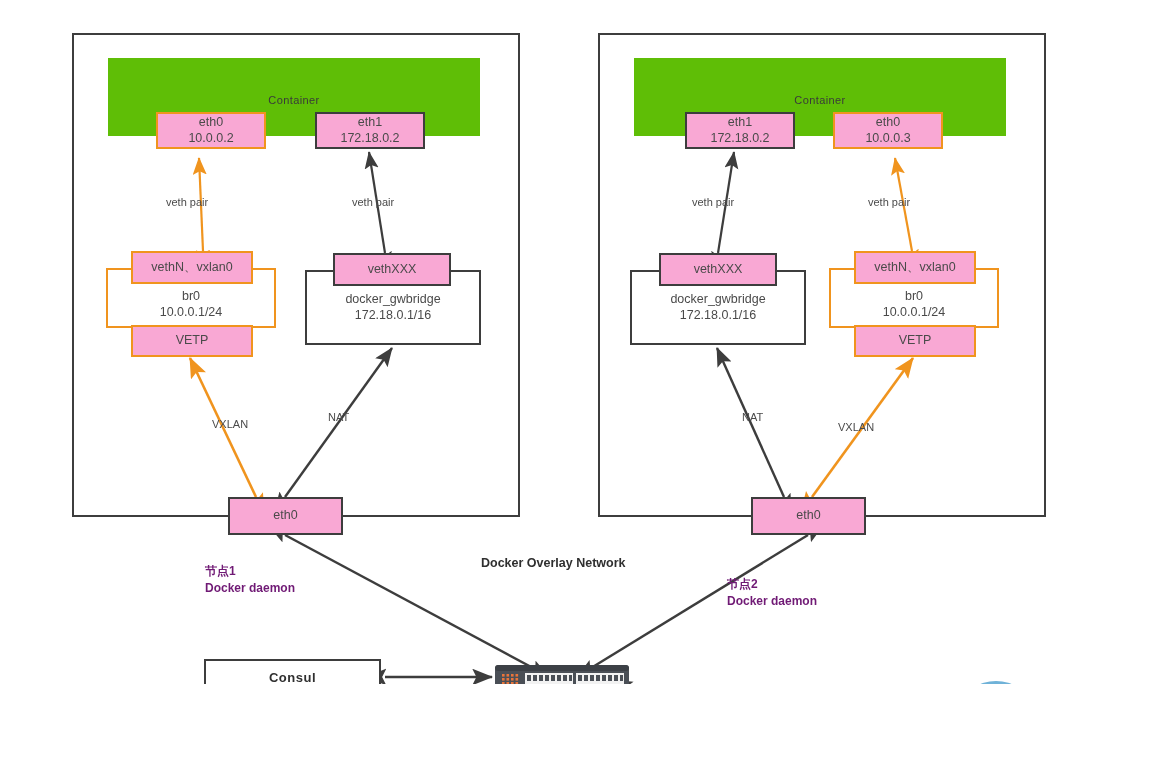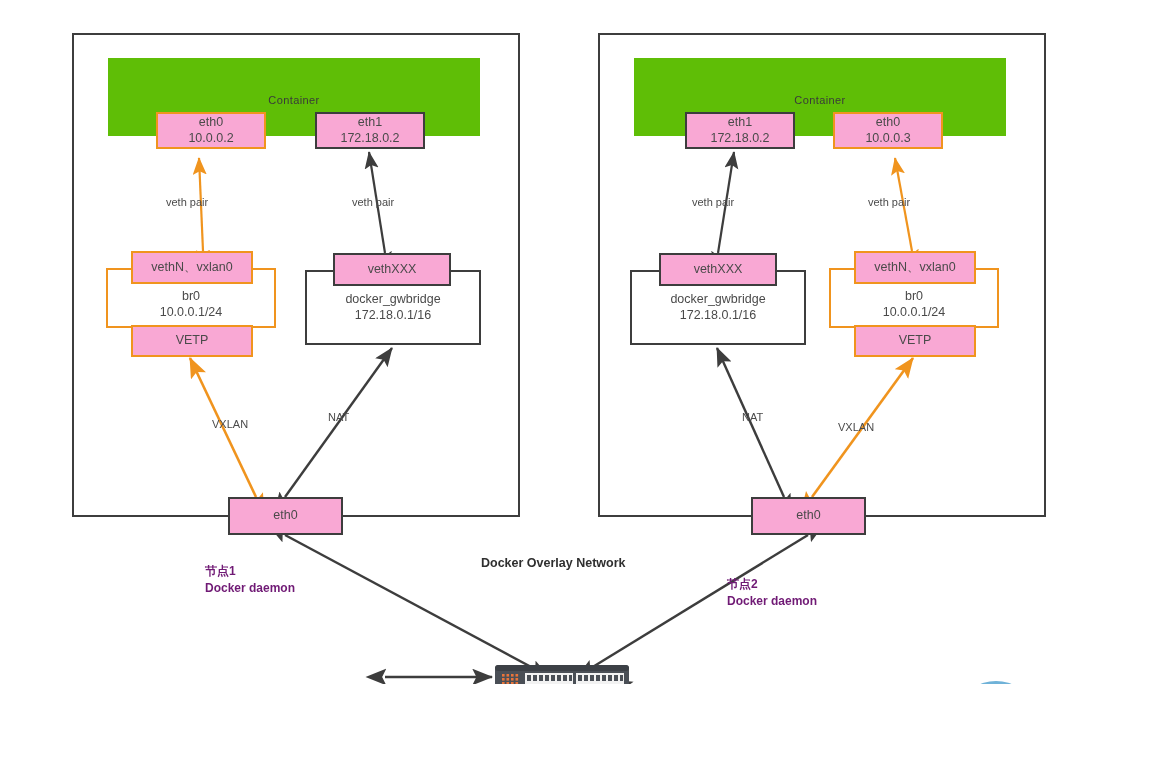--- a/index.html
+++ b/index.html
@@ -298,20 +298,23 @@
     <span>eth0</span>
   </div>
 
   <div class="node-caption" style="left:727px; top:576px; width:162px;">
     <span class="cn">节点2</span><br>
     <span>Docker daemon</span>
   </div>
 
   <div class="overlay-caption" style="left:481px; top:556px;">Docker Overlay Network</div>
 
+  <div class="plain-box" style="left:204px; top:659px; width:177px; height:37px;">
+    <span>Consul</span>
+  </div>
 
   <div class="device" style="left:495px; top:663px; width:134px; height:28px;">
     <svg width="134" height="28" viewBox="0 0 134 28">
       <rect x="0" y="2" width="134" height="24" rx="4" fill="#4a4f56"></rect>
       <rect x="0" y="2" width="134" height="6" rx="3" fill="#3c4046"></rect>
       <g fill="#e8743b">
         <rect x="7" y="11" width="2.6" height="2.6"></rect>
           <rect x="11.5" y="11" width="2.6" height="2.6"></rect>
         <rect x="16" y="11" width="2.6" height="2.6"></rect>
           <rect x="20.5" y="11" width="2.6" height="2.6"></rect>

